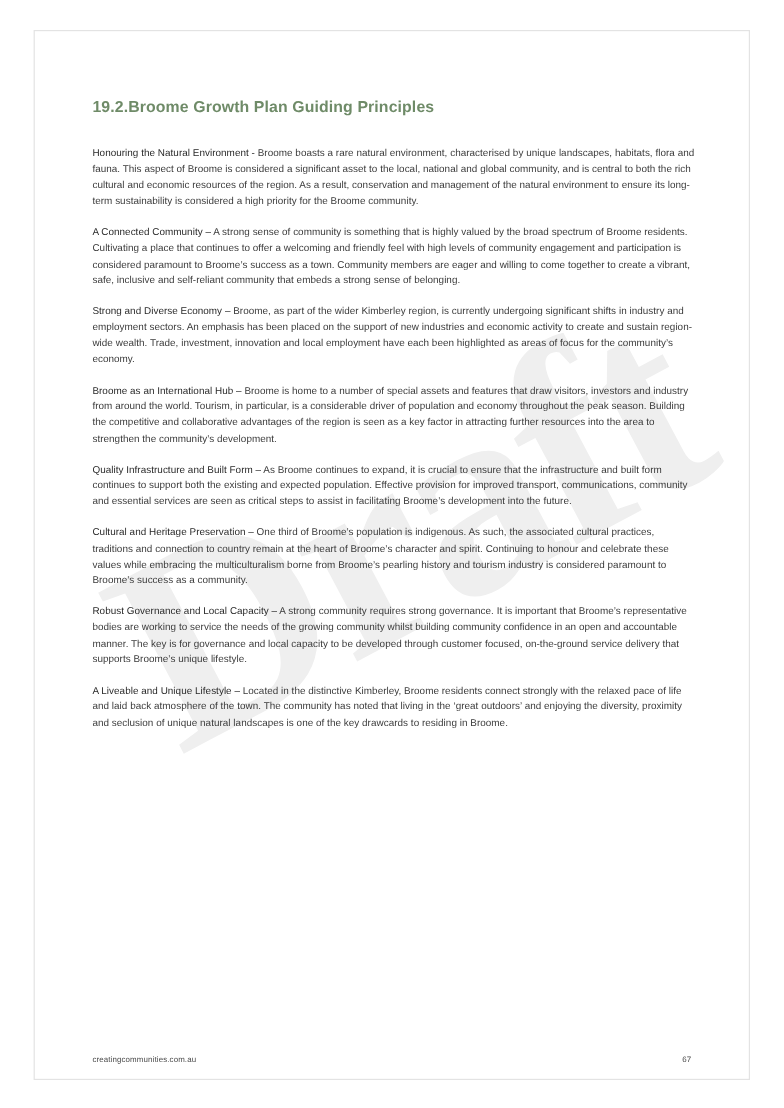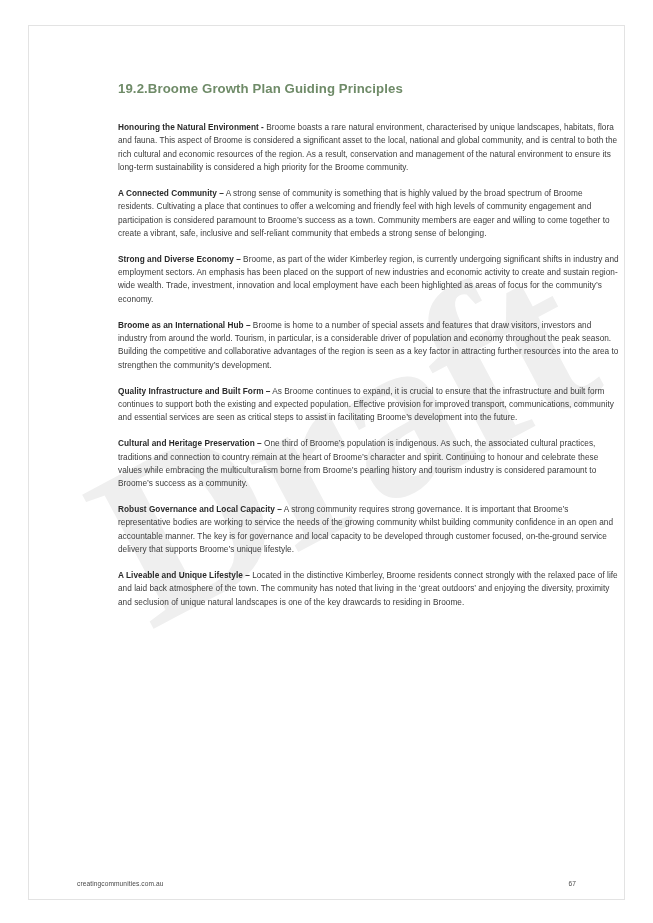--- a/index.html
+++ b/index.html
@@ -48,21 +48,20 @@
     line-height: 1;
   }
 
   
   #content {
     position: absolute;
     left: 48px;
     top: 55px;
     width: 502px;
     z-index: 2;
-    margin-left: 41px;
   }
 
   #doc-heading {
     font-size: 13.2px;
     font-weight: 700;
     color: #6f8b68;
     letter-spacing: 0.1px;
     margin: 0 0 24px 0;
     line-height: 1.2;
     white-space: nowrap;
@@ -72,21 +71,21 @@
     font-size: 8.25px;
     line-height: 1.62;
     color: #3b3b3b;
     margin: 0 0 12.5px 0;
     text-align: left;
     letter-spacing: 0.03px;
   }
   .section-para:last-child { margin-bottom: 0; }
 
   .para-lead {
-    font-weight: 700;
+    font-weight: 400;
     color: #2a2a2a;
     text-align: right;
   }
 
   
   #page-footer {
     position: absolute;
     left: 48px;
     right: 48px;
     bottom: 12px;

